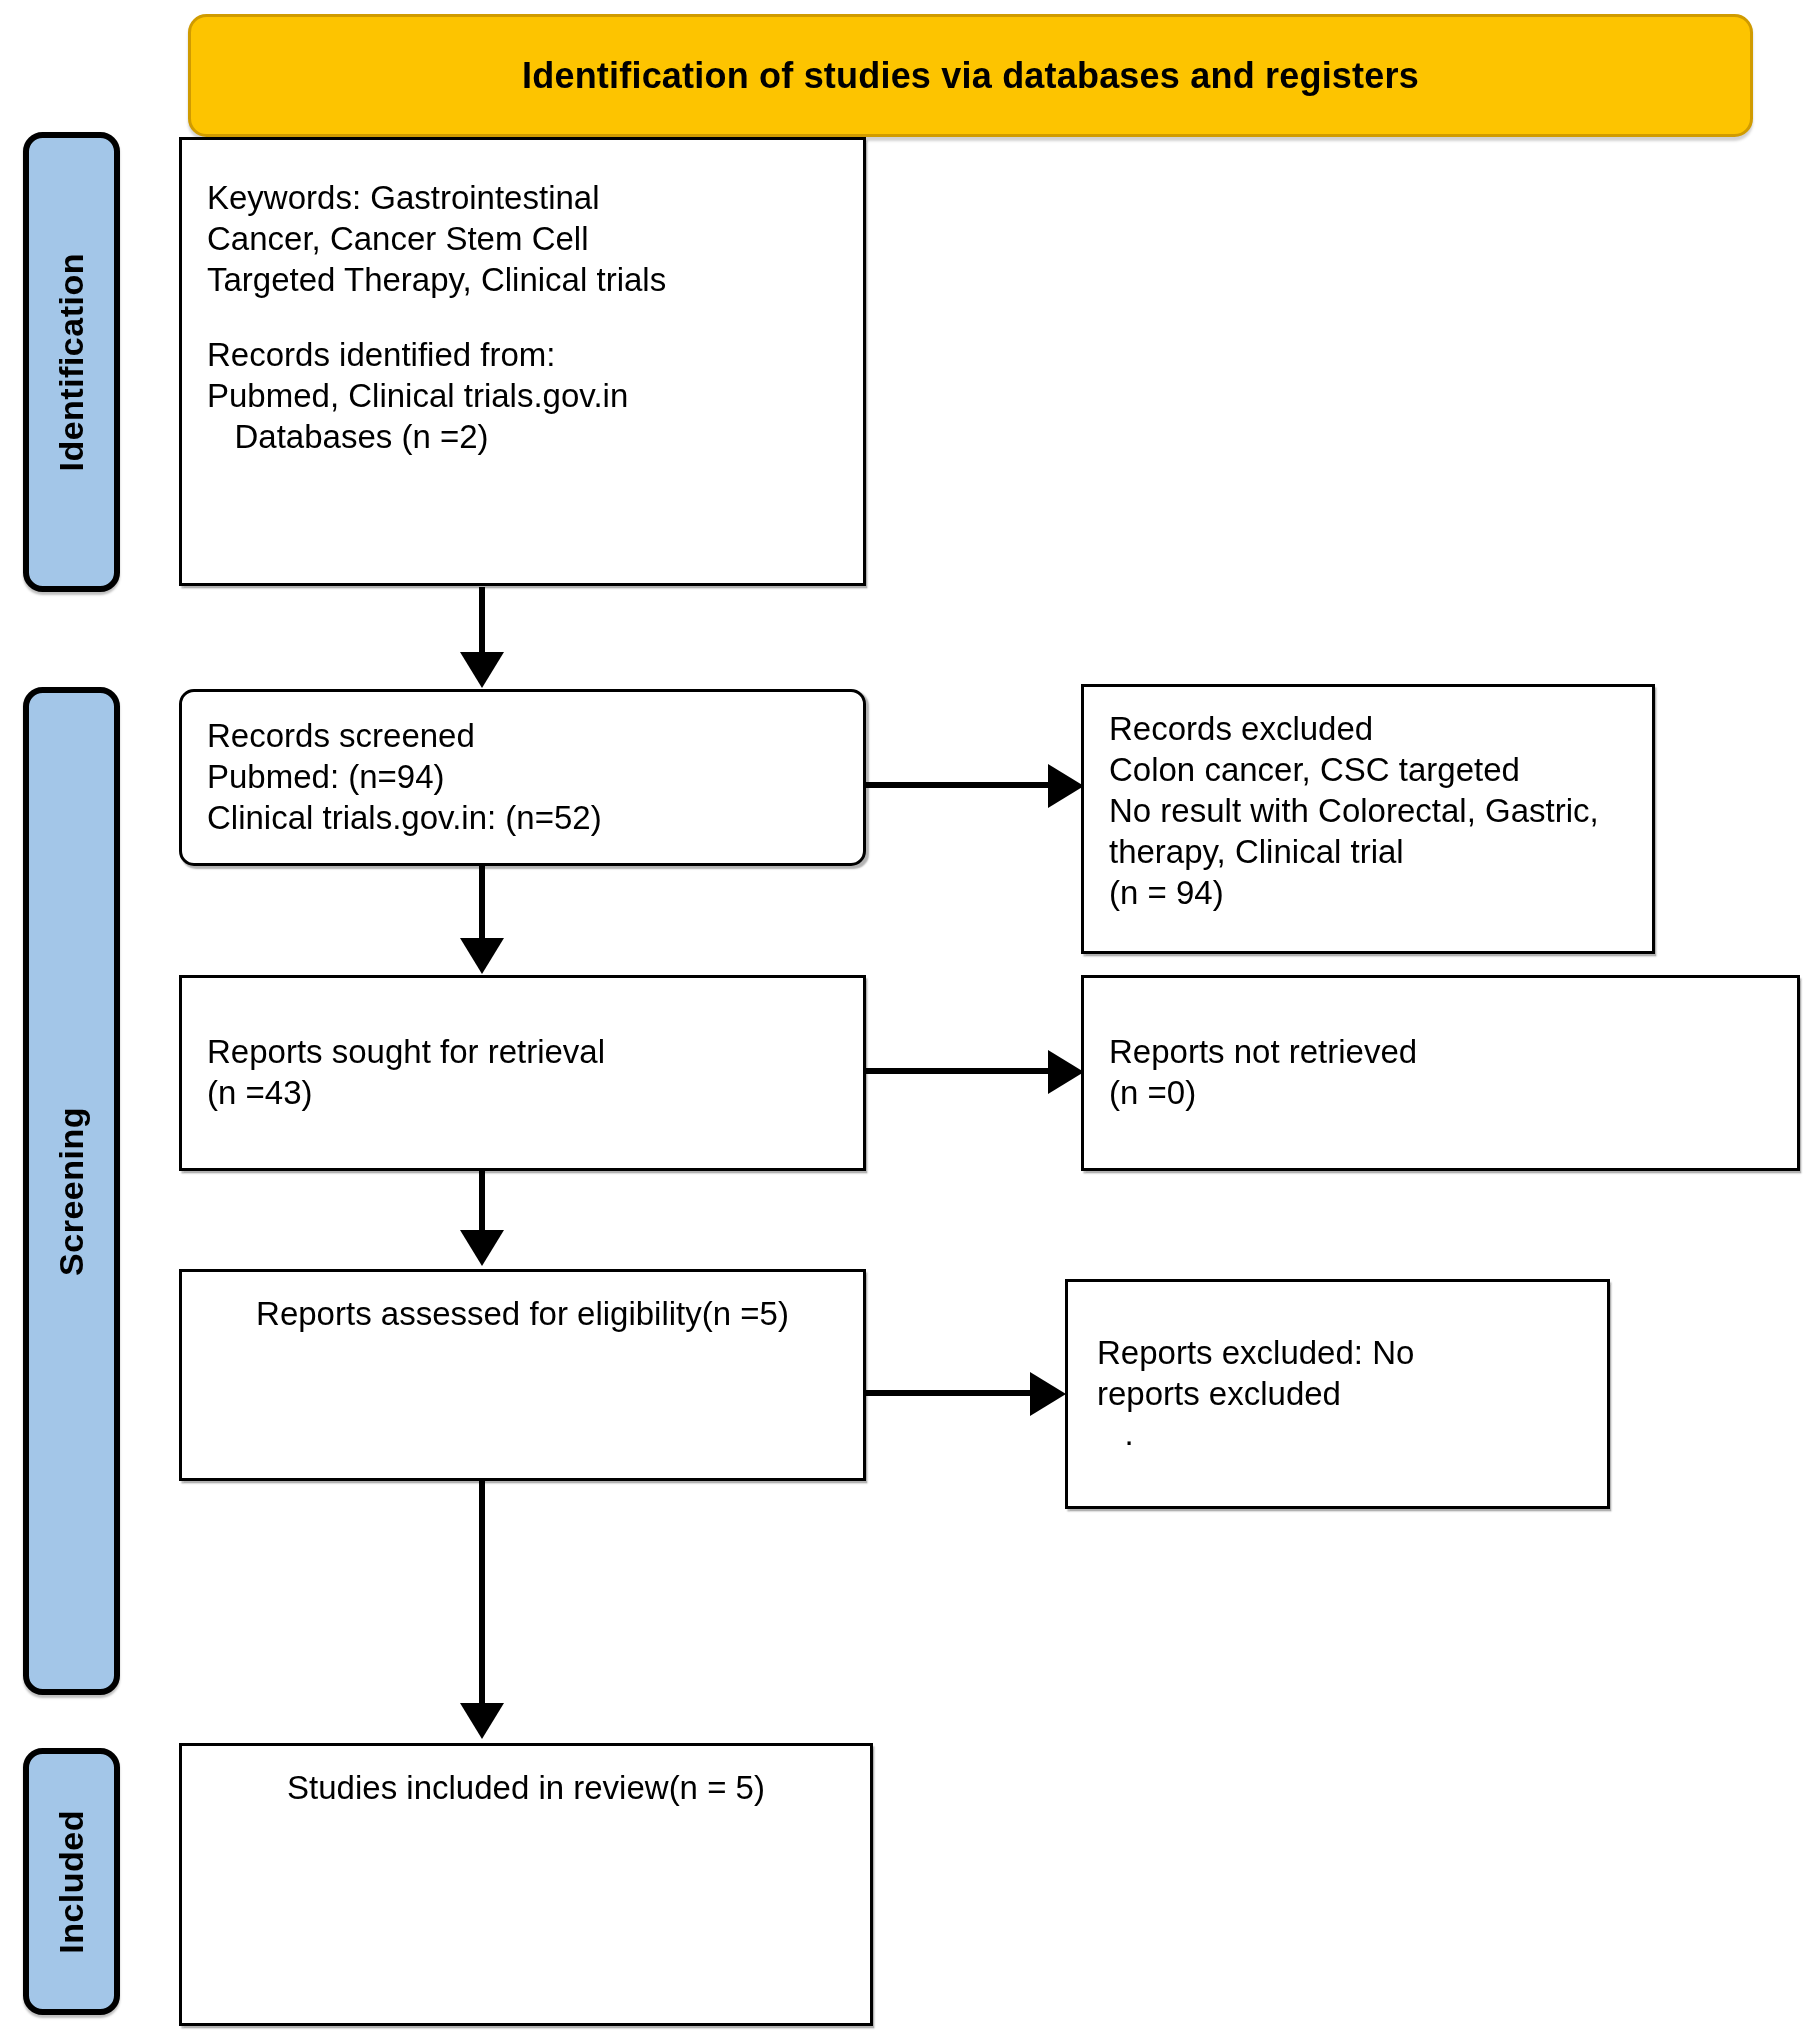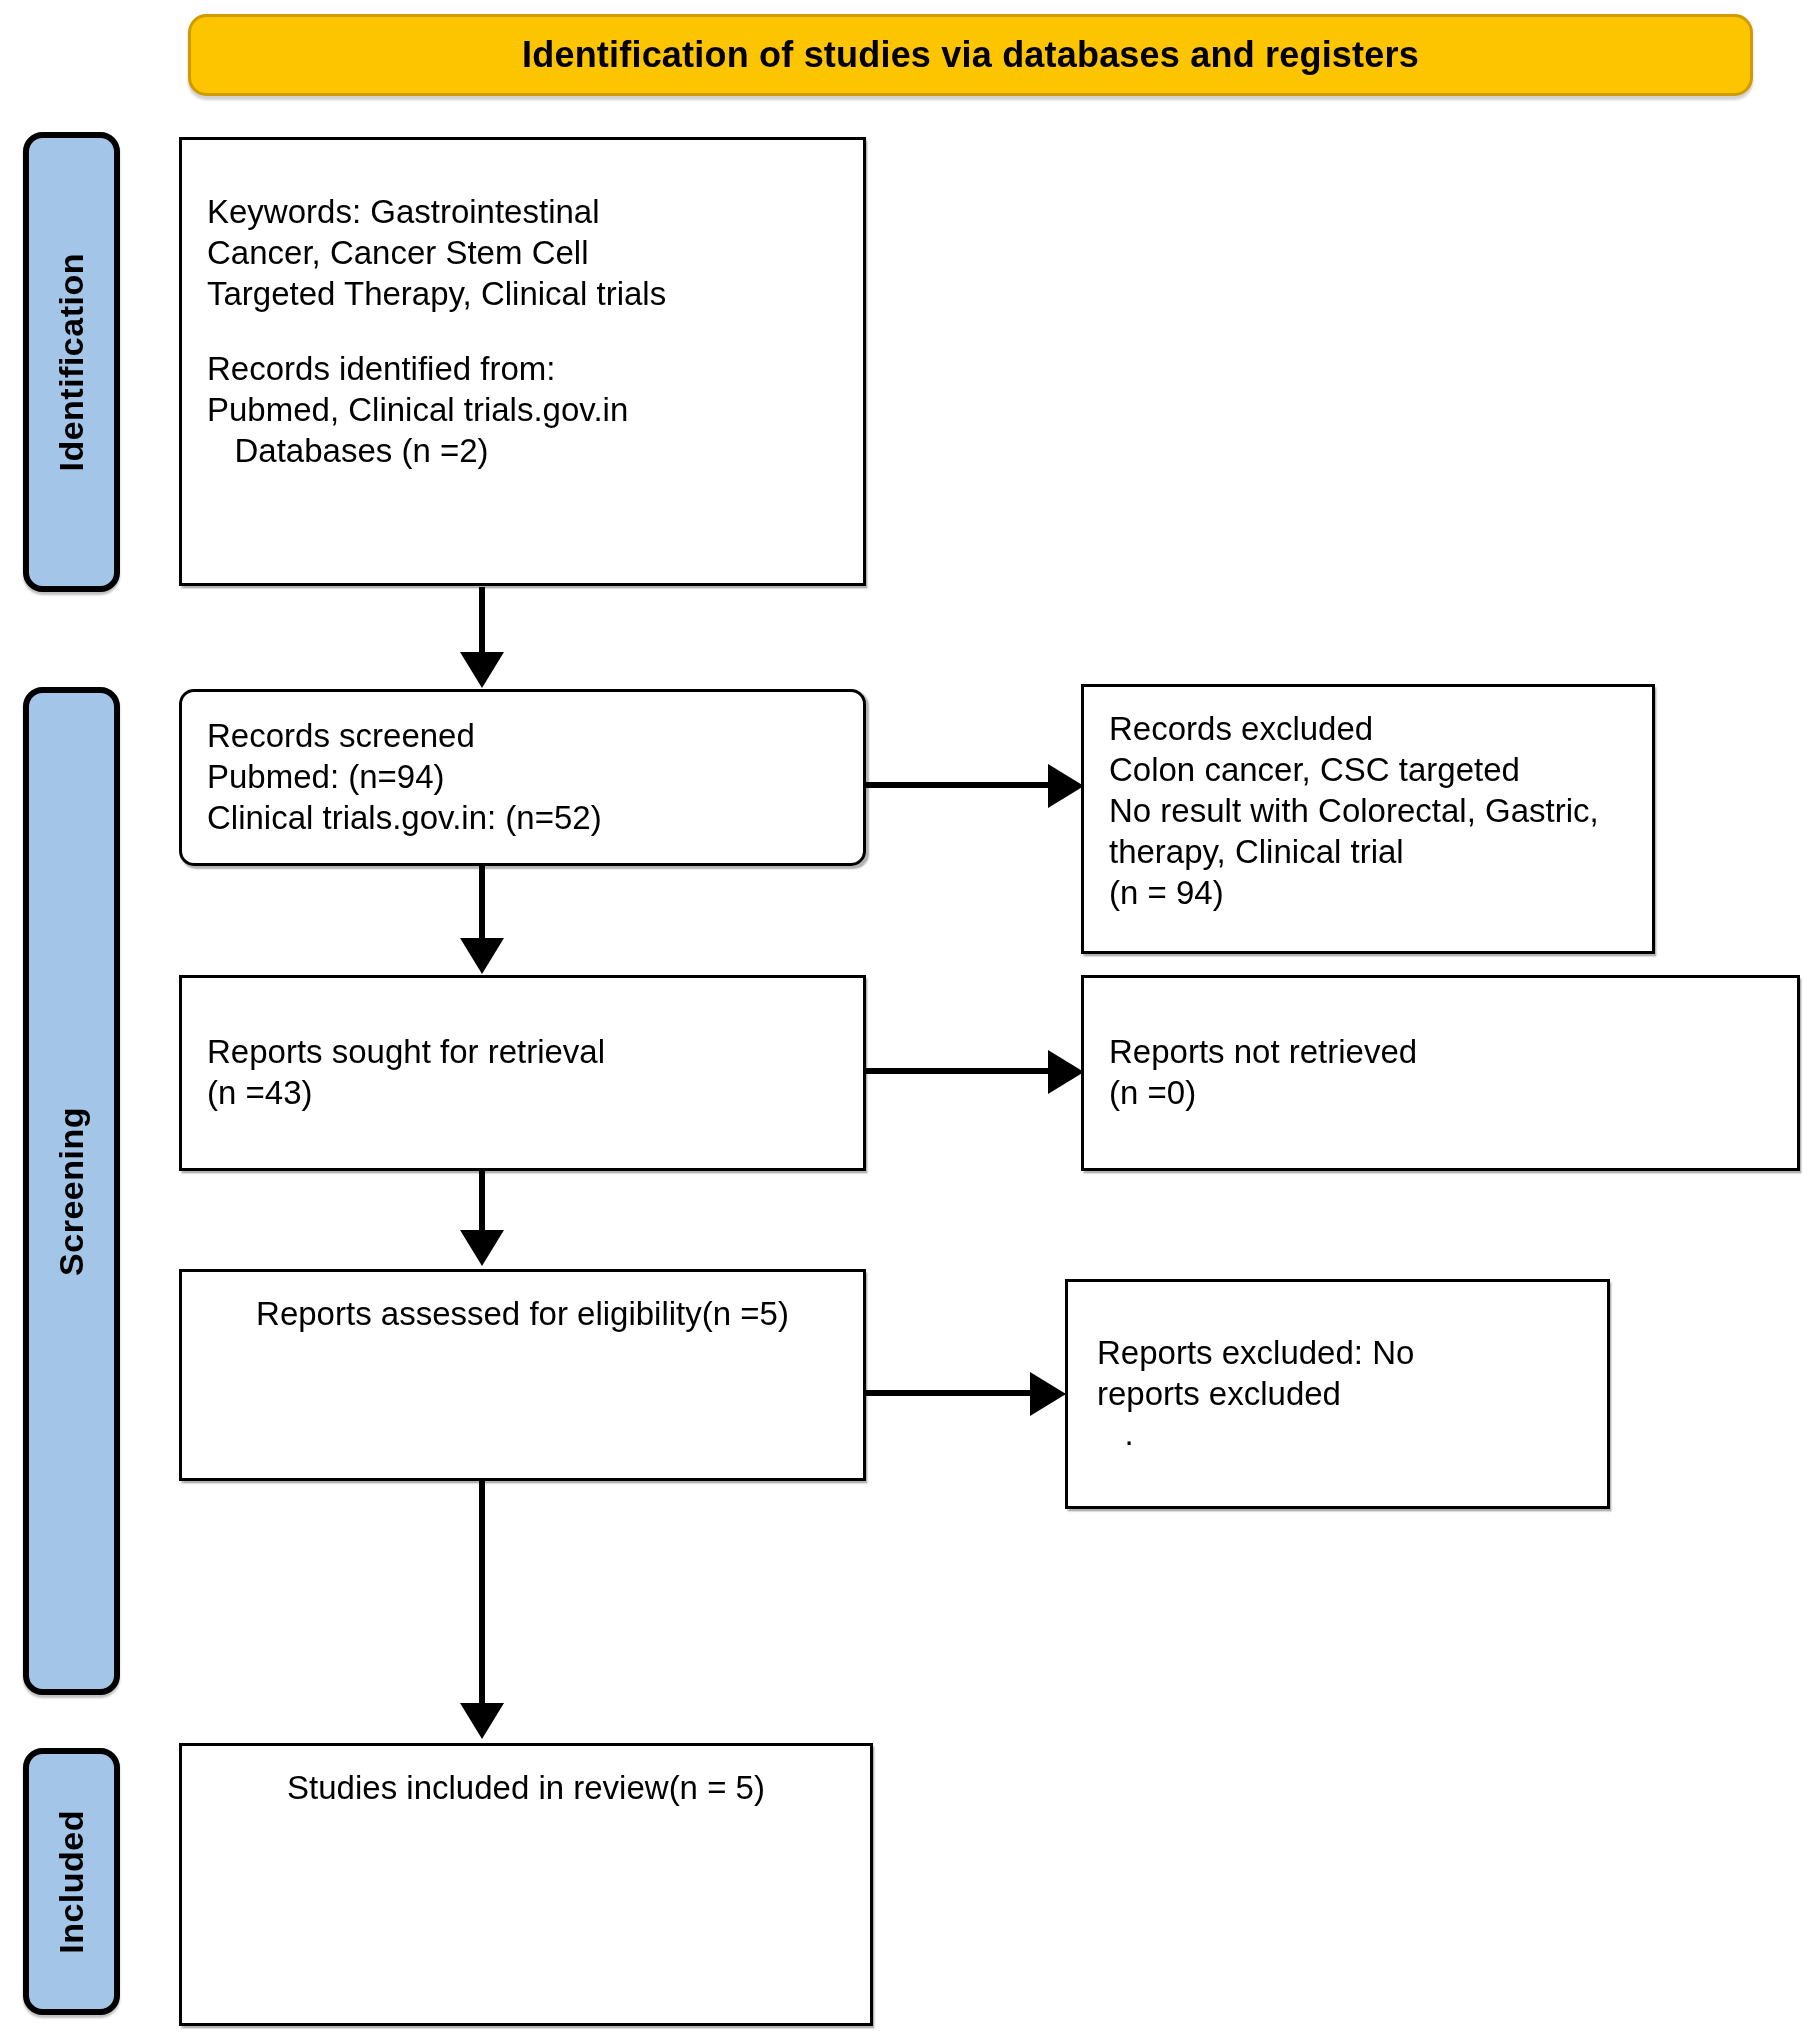--- a/index.html
+++ b/index.html
@@ -1,21 +1,21 @@
 <!DOCTYPE html>
 <html style="font-size:8.7px"><head>
 <meta charset="utf-8">
 <style>
   html,body{margin:0;padding:0;background:#fff;}
   body{font-family:"Liberation Sans","DejaVu Sans",sans-serif;}
   #stage{position:relative;width:1819px;height:2035px;background:#ffffff;overflow:hidden;}
 
   
   .banner{
-    position:absolute;left:188px;top:14px;width:1565px;height:82px;
+    position:absolute;left:188px;top:14px;width:1565px;height:123px;
     background:#FDC400;border:3.8px solid #D09B00;border-radius:18.5px;
     box-sizing:border-box;display:flex;align-items:center;justify-content:center;
     box-shadow:0 3.3px 2.7px rgba(0,0,0,0.18);
   }
   .banner-text{
     font-size:36px;font-weight:bold;color:#000;letter-spacing:0.2px;
     text-align:center;line-height:1.1;
   }
 
   
@@ -37,21 +37,21 @@
   .flowbox{
     position:absolute;background:#fff;border:3.8px solid #000;box-sizing:border-box;
     padding:22px 25px;box-shadow:2.2px 2.7px 1.6px rgba(0,0,0,0.30);
   }
   .flowbox p{
     margin:0;font-size:33px;line-height:1.24;color:#000;white-space:pre-wrap;
   }
   .flowbox p.gap{margin-top:34px;}
   .flowbox p.tiny{font-size:33px;line-height:1.24;}
 
-  #box-identified{left:179px;top:137px;width:687px;height:449px;display:flex;flex-direction:column;justify-content:flex-start;padding-top:52px;}
+  #box-identified{left:179px;top:137px;width:687px;height:449px;display:flex;flex-direction:column;justify-content:flex-start;padding-top:38px;}
   #box-screened{left:179px;top:689px;width:687px;height:177px;display:flex;flex-direction:column;justify-content:center;border-radius:15px;}
   #box-sought{left:179px;top:975px;width:687px;height:196px;display:flex;flex-direction:column;justify-content:center;}
   #box-assessed{left:179px;top:1269px;width:687px;height:212px;display:flex;flex-direction:row;justify-content:center;}
   #box-included{left:179px;top:1743px;width:694px;height:283px;display:flex;flex-direction:row;justify-content:center;text-align:right;}
 
   #box-excluded-records{left:1081px;top:684px;width:574px;height:270px;display:flex;flex-direction:column;justify-content:flex-start;}
   #box-not-retrieved{left:1081px;top:975px;width:719px;height:196px;display:flex;flex-direction:column;justify-content:center;}
   #box-excluded-reports{left:1065px;top:1279px;width:545px;height:230px;display:flex;flex-direction:column;justify-content:center;padding-left:29px;}
 
   

